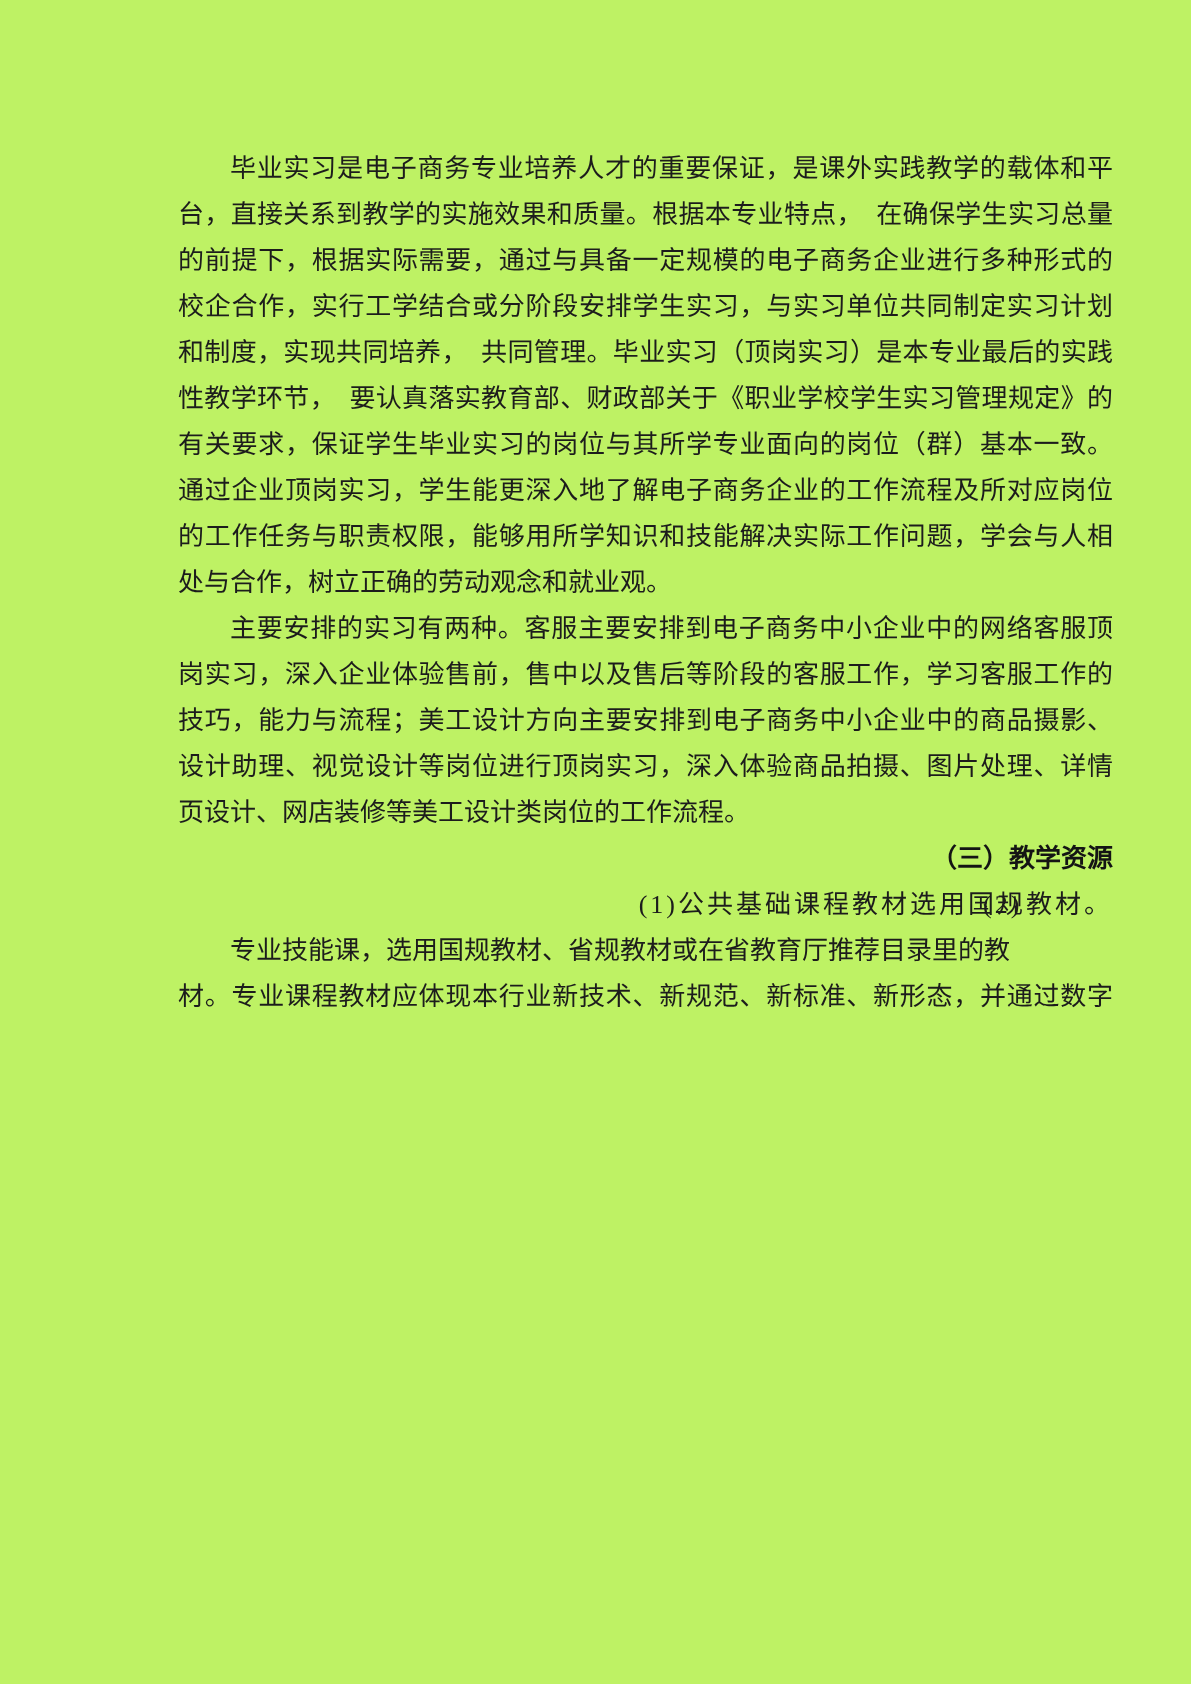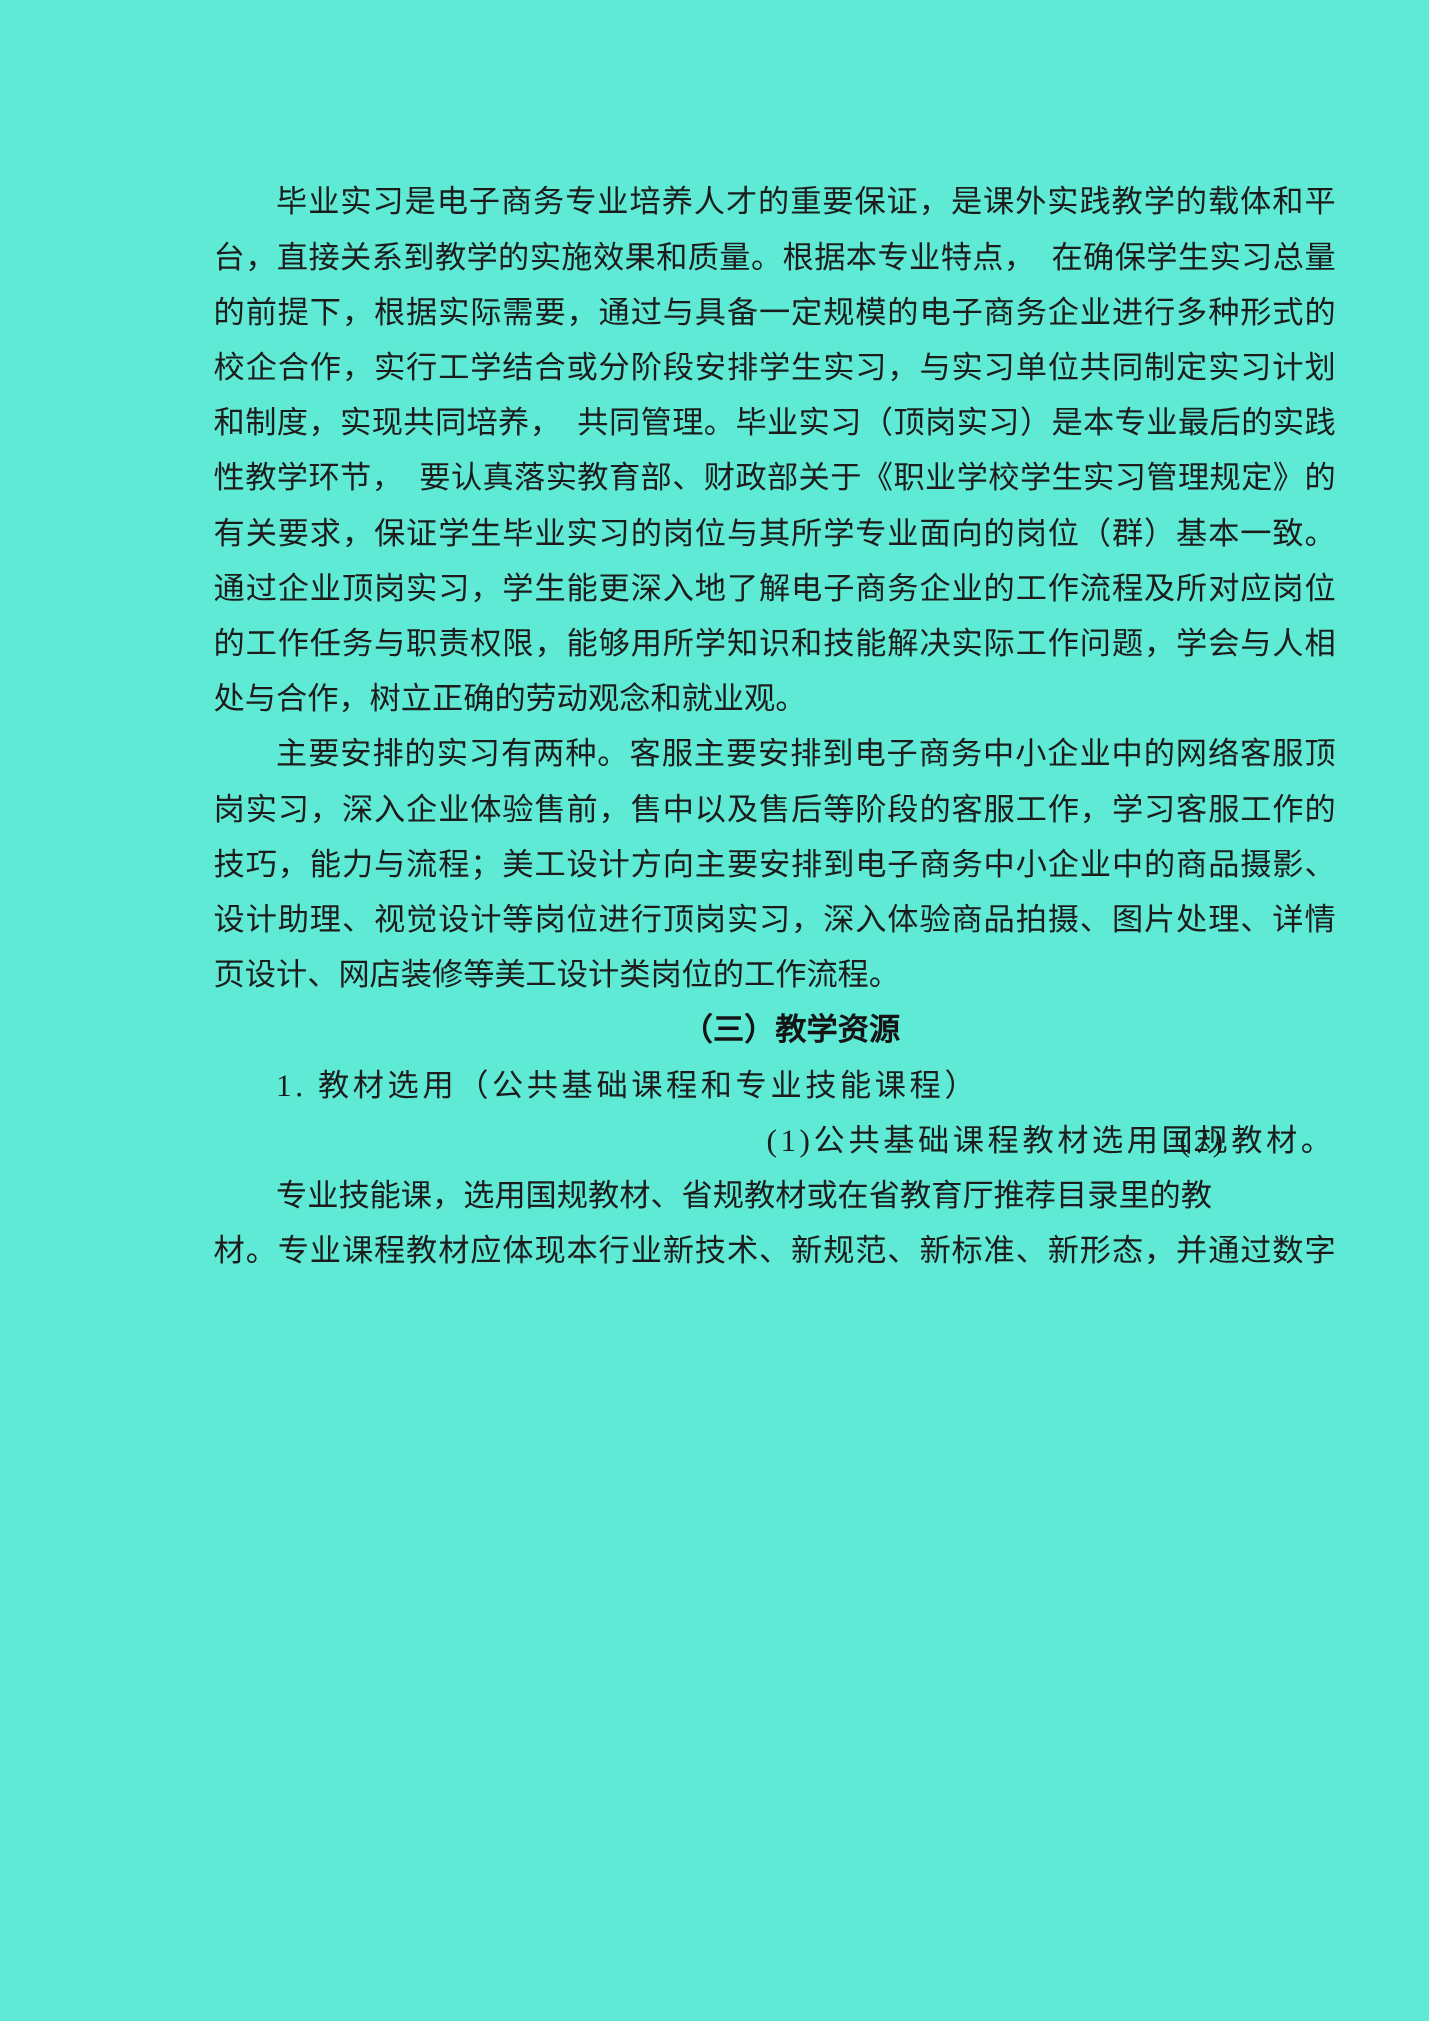--- a/index.html
+++ b/index.html
@@ -4,21 +4,21 @@
 <style>
   html, body {
     margin: 0;
     padding: 0;
     background: #ffffff;
   }
   .page {
     position: relative;
     width: 1191px;
     height: 1684px;
-    background: #5eead4;
+    background: #bef264;
     overflow: hidden;
     font-family: "Liberation Serif", "DejaVu Serif", serif;
   }
   .doc-body {
     position: absolute;
     left: 178px;
     top: 146px;
     width: 935px;
     font-size: 26px;
     line-height: 46px;
@@ -27,21 +27,21 @@
   }
   .para {
     margin: 0;
     text-indent: 2em;
   }
   .heading {
     margin: 0;
     font-size: 26px;
     font-weight: bold;
     text-indent: 1.05em;
-    text-align: center;
+    text-align: right;
     color: #141414;
     font-family: Liberation Serif, serif;
   }
   .list-line {
     text-align: left;
     text-indent: 2em;
     letter-spacing: 3px;
   }
   .split-line {
     position: relative;
@@ -83,21 +83,20 @@
 <div class="page">
   <div class="doc-body">
 
     <p class="para">毕业实习是电子商务专业培养人才的重要保证，是课外实践教学的载体和平台，直接关系到教学的实施效果和质量。根据本专业特点，　在确保学生实习总量的前提下，根据实际需要，通过与具备一定规模的电子商务企业进行多种形式的校企合作，实行工学结合或分阶段安排学生实习，与实习单位共同制定实习计划和制度，实现共同培养，　共同管理。毕业实习（顶岗实习）是本专业最后的实践性教学环节，　要认真落实教育部、财政部关于《职业学校学生实习管理规定》的有关要求，保证学生毕业实习的岗位与其所学专业面向的岗位（群）基本一致。通过企业顶岗实习，学生能更深入地了解电子商务企业的工作流程及所对应岗位的工作任务与职责权限，能够用所学知识和技能解决实际工作问题，学会与人相处与合作，树立正确的劳动观念和就业观。</p>
 
     <p class="para">主要安排的实习有两种。客服主要安排到电子商务中小企业中的网络客服顶岗实习，深入企业体验售前，售中以及售后等阶段的客服工作，学习客服工作的技巧，能力与流程；美工设计方向主要安排到电子商务中小企业中的商品摄影、设计助理、视觉设计等岗位进行顶岗实习，深入体验商品拍摄、图片处理、详情页设计、网店装修等美工设计类岗位的工作流程。</p>
 
     <h3 class="heading">（三）教学资源</h3>
 
 
-    <div class="list-line">1. 教材选用（公共基础课程和专业技能课程）</div>
 
     <div class="split-line">
       <span class="split-left">(1)公共基础课程教材选用国规教材。</span>
       <span class="split-right">(2)</span>
     </div>
 
     <div class="tail">
       <div class="tail-line indent">专业技能课，选用国规教材、省规教材或在省教育厅推荐目录里的教</div>
       <div class="tail-line stretch">材。专业课程教材应体现本行业新技术、新规范、新标准、新形态，并通过数字</div>
     </div>

